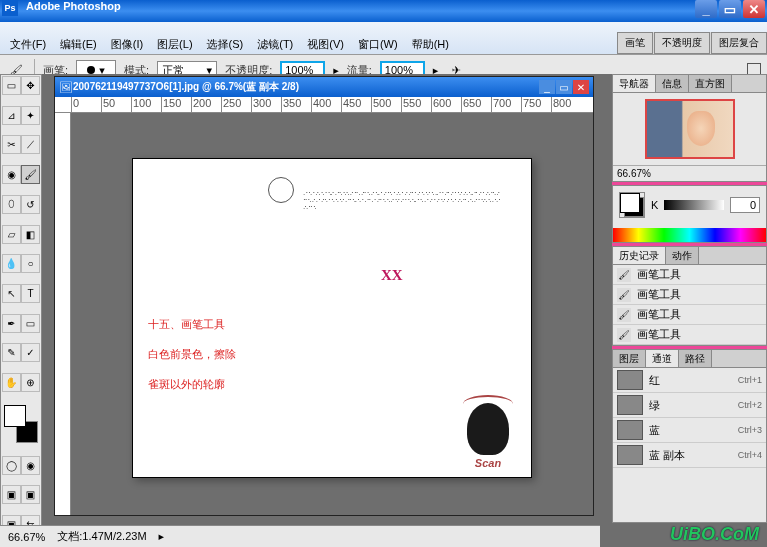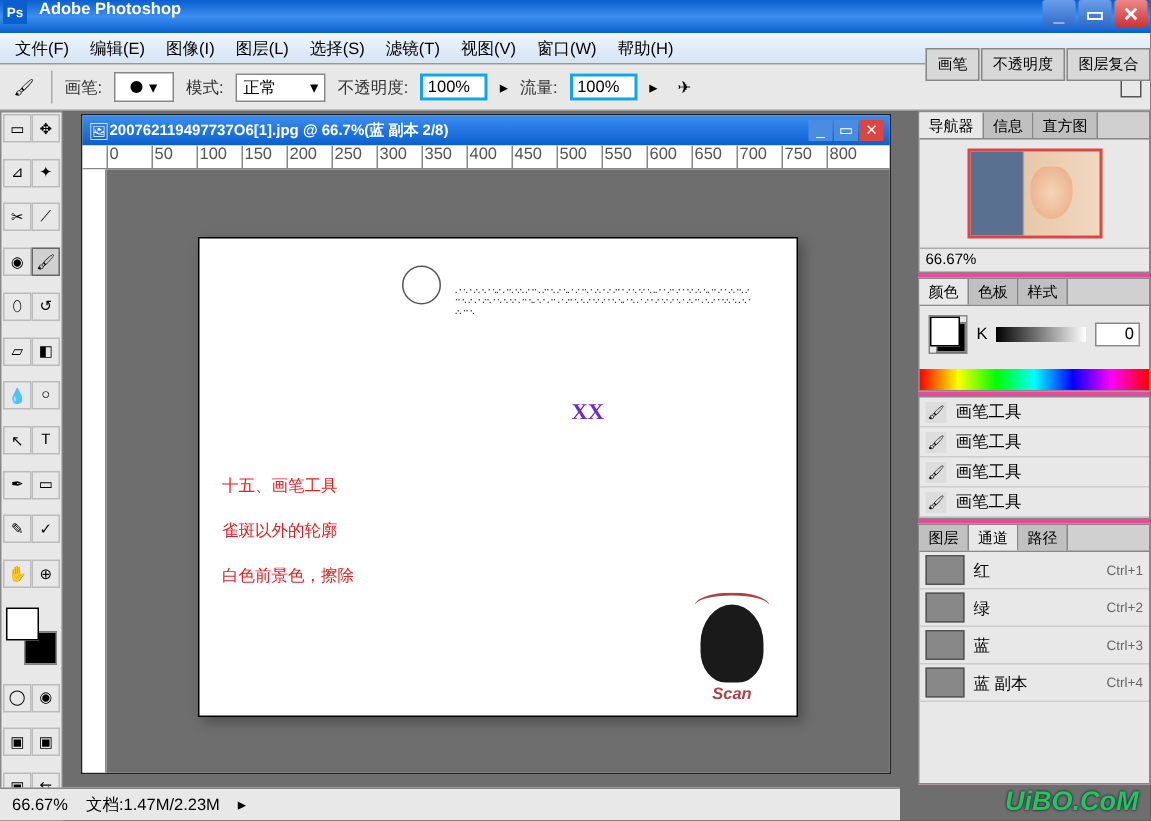--- a/index.html
+++ b/index.html
@@ -4,21 +4,21 @@
 <style>
 *{margin:0;padding:0;box-sizing:border-box;font-family:"Microsoft YaHei",Arial,sans-serif;font-size:11px}
 body{width:767px;height:547px;background:#4a4a4a;overflow:hidden;position:relative}
 .titlebar{height:22px;background:linear-gradient(#0a5fce,#3c8ef0 50%,#0a5fce);display:flex;align-items:flex-start;padding:0 2px;color:#fff}
 .titlebar-text{flex:1;font-weight:bold;padding-left:4px}
 .win-btns{display:flex;gap:2px}
 .win-btn{width:22px;height:18px;display:flex;align-items:center;justify-content:center;border-radius:2px;font-weight:bold;font-size:13px;color:#fff}
 .win-min{background:linear-gradient(#6a9de8,#2e6bc8)}
 .win-max{background:linear-gradient(#6a9de8,#2e6bc8)}
 .win-close{background:linear-gradient(#e88,#c33)}
-.menubar{height:20px;background:linear-gradient(#eef4fb,#d6e4f5);display:flex;align-items:center;padding:0 4px;gap:2px}
+.menubar{height:32px;background:linear-gradient(#eef4fb,#d6e4f5);display:flex;align-items:flex-end;padding:0 4px;gap:2px}
 .menu-item{padding:2px 6px;cursor:default}
 .optbar{height:32px;background:#e8e8e8;border-top:1px solid #999;border-bottom:1px solid #999;display:flex;align-items:center;padding:0 6px;gap:8px}
 .opt-label{color:#333}
 .opt-select{background:#fff;border:1px solid #888;padding:1px 4px;min-width:60px;display:flex;align-items:center;justify-content:space-between}
 .opt-input{background:#fff;border:2px solid #0ea5e9;padding:1px 3px;width:45px}
 .opt-brush{width:40px;height:20px;background:#fff;border:1px solid #888;display:flex;align-items:center;justify-content:center}
 .opt-brush::before{content:"";width:8px;height:8px;background:#000;border-radius:50%}
 .opt-divider{width:1px;height:22px;background:#aaa}
 .opt-icon{width:20px;height:20px;display:flex;align-items:center;justify-content:center;border:1px solid transparent}
 .workspace{position:absolute;top:74px;left:0;right:0;bottom:0;display:flex}
@@ -38,21 +38,21 @@
 .doc-max{background:#4a8de0}
 .doc-close{background:#d44}
 .rulers{position:absolute;top:20px;left:0;right:0;bottom:0}
 .ruler-h{height:16px;background:#fff;border-bottom:1px solid #888;font-size:7px;display:flex;overflow:hidden;color:#555;padding-left:16px}
 .ruler-h span{flex-shrink:0;width:30px;border-left:1px solid #888;padding-left:1px}
 .ruler-v{position:absolute;top:16px;left:0;width:16px;bottom:0;background:#fff;border-right:1px solid #888}
 .canvas-content{position:absolute;top:16px;left:16px;right:0;bottom:0;background:#6e6e6e;display:flex;align-items:flex-start;justify-content:center;padding:45px 20px}
 .artwork{width:400px;height:320px;background:#fff;border:1px solid #000;position:relative;box-shadow:3px 3px 8px rgba(0,0,0,0.3);overflow:hidden}
 .brush-circle{position:absolute;top:18px;left:135px;width:26px;height:26px;border:1px solid #555;border-radius:50%}
 .speckles{position:absolute;top:30px;left:170px;width:200px;height:200px;color:#333;font-size:8px;letter-spacing:-1px;line-height:7px;overflow:hidden}
-.red-xx{position:absolute;top:108px;left:248px;color:#6d28d9;font-weight:bold;font-size:15px;font-family:serif}
+.red-xx{position:absolute;top:108px;left:248px;color:#be185d;font-weight:bold;font-size:15px;font-family:serif}
 .red-text{position:absolute;top:150px;left:15px;color:#d22;font-size:18px;line-height:30px;font-family:serif}
 .scan-img{position:absolute;bottom:8px;right:22px;display:flex;flex-direction:column;align-items:center}
 .scan-head{width:42px;height:52px;background:#1a1a1a;border-radius:50% 50% 40% 40%;position:relative}
 .scan-head::before{content:"";position:absolute;top:-8px;left:-4px;right:-4px;height:16px;border-top:2px solid #a44;border-radius:50%}
 .scan-label{color:#a44;font-weight:bold;font-size:11px;font-style:italic;margin-top:2px}
 .statusbar{position:absolute;bottom:0;left:0;right:167px;height:22px;background:#e8e8e8;border-top:1px solid #888;display:flex;align-items:center;padding:0 8px;gap:12px}
 .panels{position:absolute;top:0;right:0;width:155px;bottom:24px;background:#ec4899;display:flex;flex-direction:column;gap:3px}
 .panel{background:#e8e8e8;border:1px solid #888}
 .panel-tabs{height:18px;background:#d0d0d0;display:flex;border-bottom:1px solid #888}
 .panel-tab{padding:2px 6px;font-size:10px;background:#c0c0c0;border-right:1px solid #888}
@@ -205,22 +205,22 @@
             <span>800</span>
         </div>
         <div class="ruler-v"></div>
         <div class="canvas-content">
           <div class="artwork">
             <div class="brush-circle"></div>
             <div class="speckles">. ·  ·.  · .·. ·. · ·..· . ··. ·.·. .· ·· . .·· ·. .· ·.. · .· ··. · .·. · .· .·· · .· ·. ·.· ·. .. · · .·· .· · ·.· .·. ·.. ·· .· · .·. ··. .· ·· ·. .· . · .··. · ·. ·. ·.· . ·· ·.. ·. · . ·· . · .·· ·. ·. .· ·.· .· · ·. ·.. · ·. . · .· · .· ·.· .· ·. · .·. ·· . ·. .· · ·.·. ·. . ·. · .·. ·· ·.</div>
             <div class="red-xx">XX</div>
             <div class="red-text">
               <div>十五、画笔工具</div>
+              <div>白色前景色，擦除</div>
               <div>雀斑以外的轮廓</div>
-              <div>白色前景色，擦除</div>
             </div>
             <div class="scan-img">
               <div class="scan-head"></div>
               <div class="scan-label">Scan</div>
             </div>
           </div>
         </div>
       </div>
     </div>
 
@@ -232,35 +232,34 @@
           <div class="panel-tab">信息</div>
           <div class="panel-tab">直方图</div>
         </div>
         <div class="panel-body">
           <div class="nav-thumb"></div>
         </div>
         <div class="nav-zoom">66.67%</div>
       </div>
 
       <div class="panel">
-        <div class="panel-tabs">
-          <div class="panel-tab active">颜色</div>
-          <div class="panel-tab">色板</div>
-          <div class="panel-tab">样式</div>
-        </div>
         <div class="color-body">
           <div class="color-sw"></div>
           <span>K</span>
           <div class="color-slider"></div>
           <div class="color-val">0</div>
         </div>
         <div class="spectrum"></div>
       </div>
 
       <div class="panel">
+        <div class="panel-tabs">
+          <div class="panel-tab active">历史记录</div>
+          <div class="panel-tab">动作</div>
+        </div>
         <div class="hist-list">
           <div class="hist-item">
               <span class="hist-icon">🖌</span>
               <span>画笔工具</span>
             </div>
           <div class="hist-item">
               <span class="hist-icon">🖌</span>
               <span>画笔工具</span>
             </div>
           <div class="hist-item">

